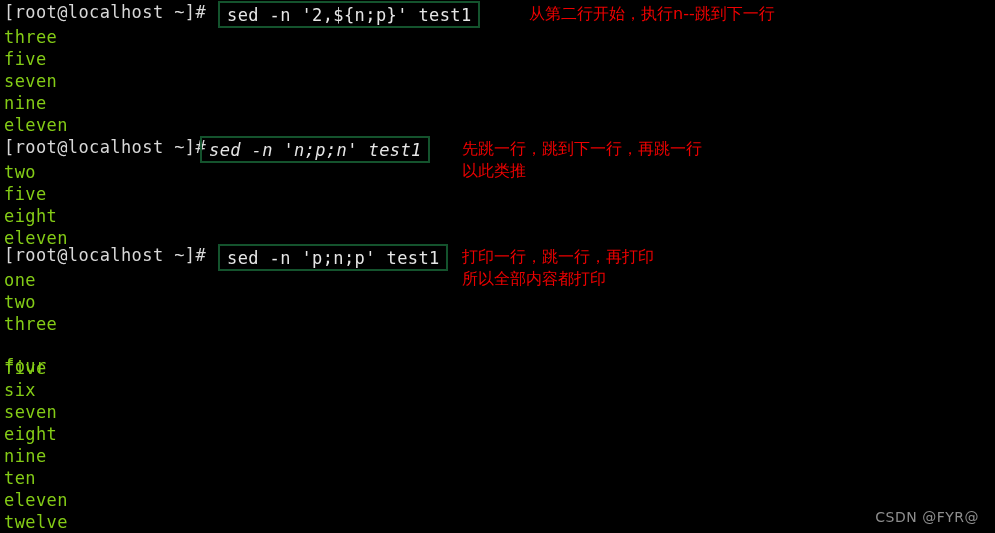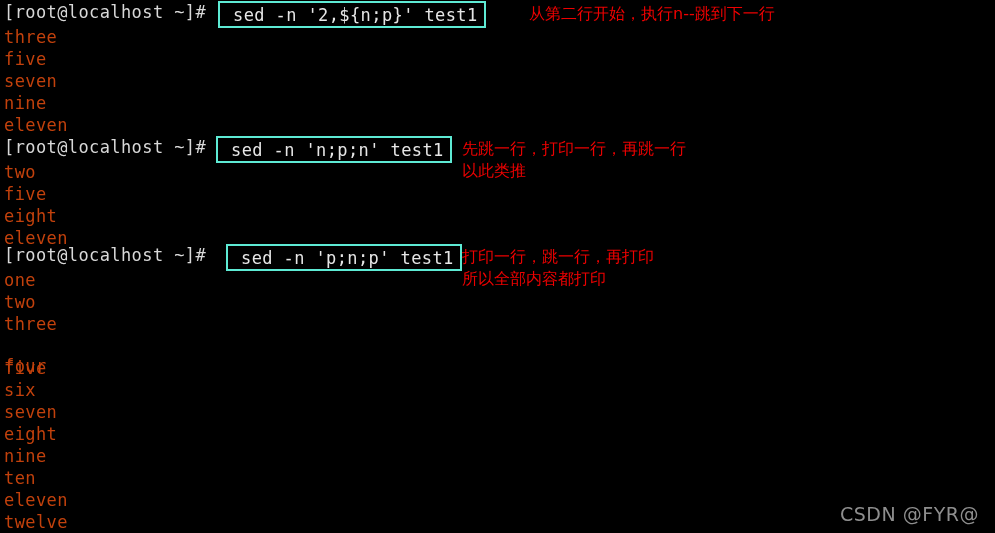--- a/index.html
+++ b/index.html
@@ -31,34 +31,34 @@
     left: 4px;
     height: 22px;
     line-height: 22px;
     white-space: pre;
     font-family: "DejaVu Sans Mono", "Liberation Mono", monospace;
     font-size: 17px;
     letter-spacing: 0.4px;
     color: #d8d8d8;
   }
   .line.out {
-    color: #c2410c;
+    color: #84cc16;
   }
   .prompt {
     color: #d8d8d8;
   }
 
   
   .cmdbox {
     position: absolute;
     height: 27px;
     line-height: 25px;
     box-sizing: border-box;
-    border: 2px solid #5eead4;
-    padding: 0 6px 0 13px;
+    border: 2px solid #14532d;
+    padding: 0 6px 0 7px;
     white-space: pre;
     font-family: "DejaVu Sans Mono", "Liberation Mono", monospace;
     font-size: 17px;
     letter-spacing: 0.4px;
     color: #e6e6e6;
     background: transparent;
   }
 
   
   .annot {
@@ -70,52 +70,52 @@
     line-height: 22px;
   }
 
   
   #watermark {
     position: absolute;
     right: 16px;
     bottom: 8px;
     color: #8e8e8e;
     font-family: "DejaVu Sans", "Liberation Sans", sans-serif;
-    font-size: 19px;
+    font-size: 14px;
     letter-spacing: 0.5px;
     white-space: pre;
   }
 </style>
 </head>
 <body>
 
 <div id="terminal">
 
   <div class="line prompt" style="top:1px;">[root@localhost ~]#</div>
   <div class="cmdbox" style="left:218px; top:1px;">sed -n '2,${n;p}' test1</div>
   <div class="annot" style="left:505px; top:3px;margin-left:24px;">从第二行开始，执行n--跳到下一行</div>
 
   <div class="line out" style="top:26px;">three</div>
   <div class="line out" style="top:48px;">five</div>
   <div class="line out" style="top:70px;">seven</div>
   <div class="line out" style="top:92px;">nine</div>
   <div class="line out" style="top:114px;">eleven</div>
 
   <div class="line prompt" style="top:136px;">[root@localhost ~]#</div>
-  <div class="cmdbox" style="left:216px; top:136px;">sed -n 'n;p;n' test1</div>
-  <div class="annot" style="left:462px; top:138px;">先跳一行，打印一行，再跳一行</div>
+  <div class="cmdbox" style="left:200px; top:136px;font-style:italic;">sed -n 'n;p;n' test1</div>
+  <div class="annot" style="left:462px; top:138px;">先跳一行，跳到下一行，再跳一行</div>
   <div class="annot" style="left:462px; top:160px;">以此类推</div>
 
   <div class="line out" style="top:161px;">two</div>
   <div class="line out" style="top:183px;">five</div>
   <div class="line out" style="top:205px;">eight</div>
   <div class="line out" style="top:227px;">eleven</div>
 
   <div class="line prompt" style="top:244px;">[root@localhost ~]#</div>
-  <div class="cmdbox" style="left:218px; top:244px;margin-left:8px;">sed -n 'p;n;p' test1</div>
+  <div class="cmdbox" style="left:218px; top:244px;">sed -n 'p;n;p' test1</div>
   <div class="annot" style="left:462px; top:246px;">打印一行，跳一行，再打印</div>
   <div class="annot" style="left:462px; top:268px;">所以全部内容都打印</div>
 
   <div class="line out" style="top:269px;">one</div>
   <div class="line out" style="top:291px;">two</div>
   <div class="line out" style="top:313px;">three</div>
   <div class="line out" style="top:335px;margin-top:20px;">four</div>
   <div class="line out" style="top:357px;">five</div>
   <div class="line out" style="top:379px;">six</div>
   <div class="line out" style="top:401px;">seven</div>

